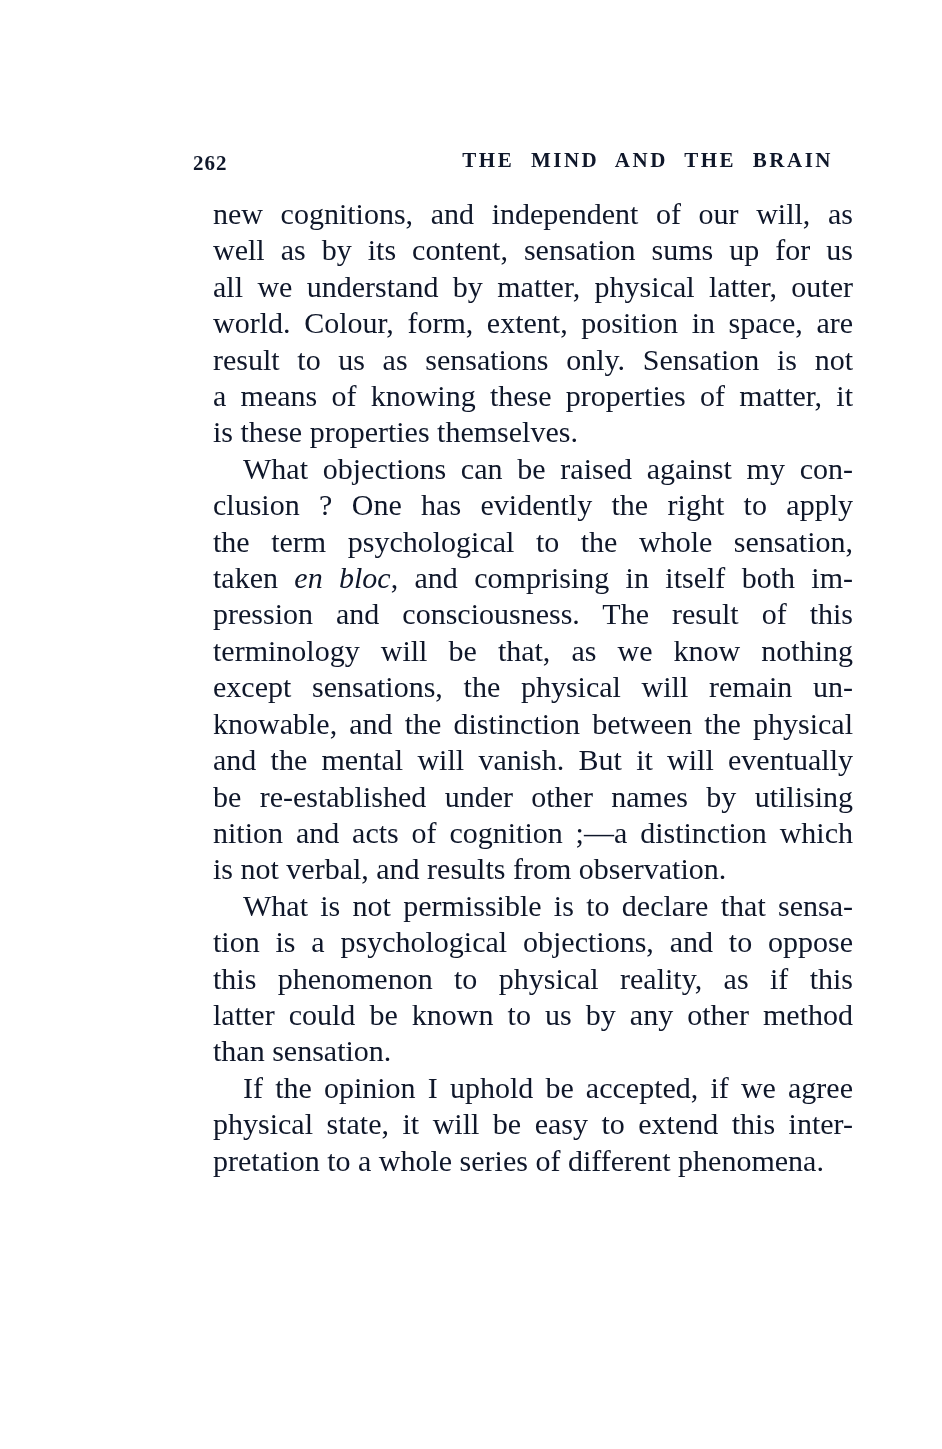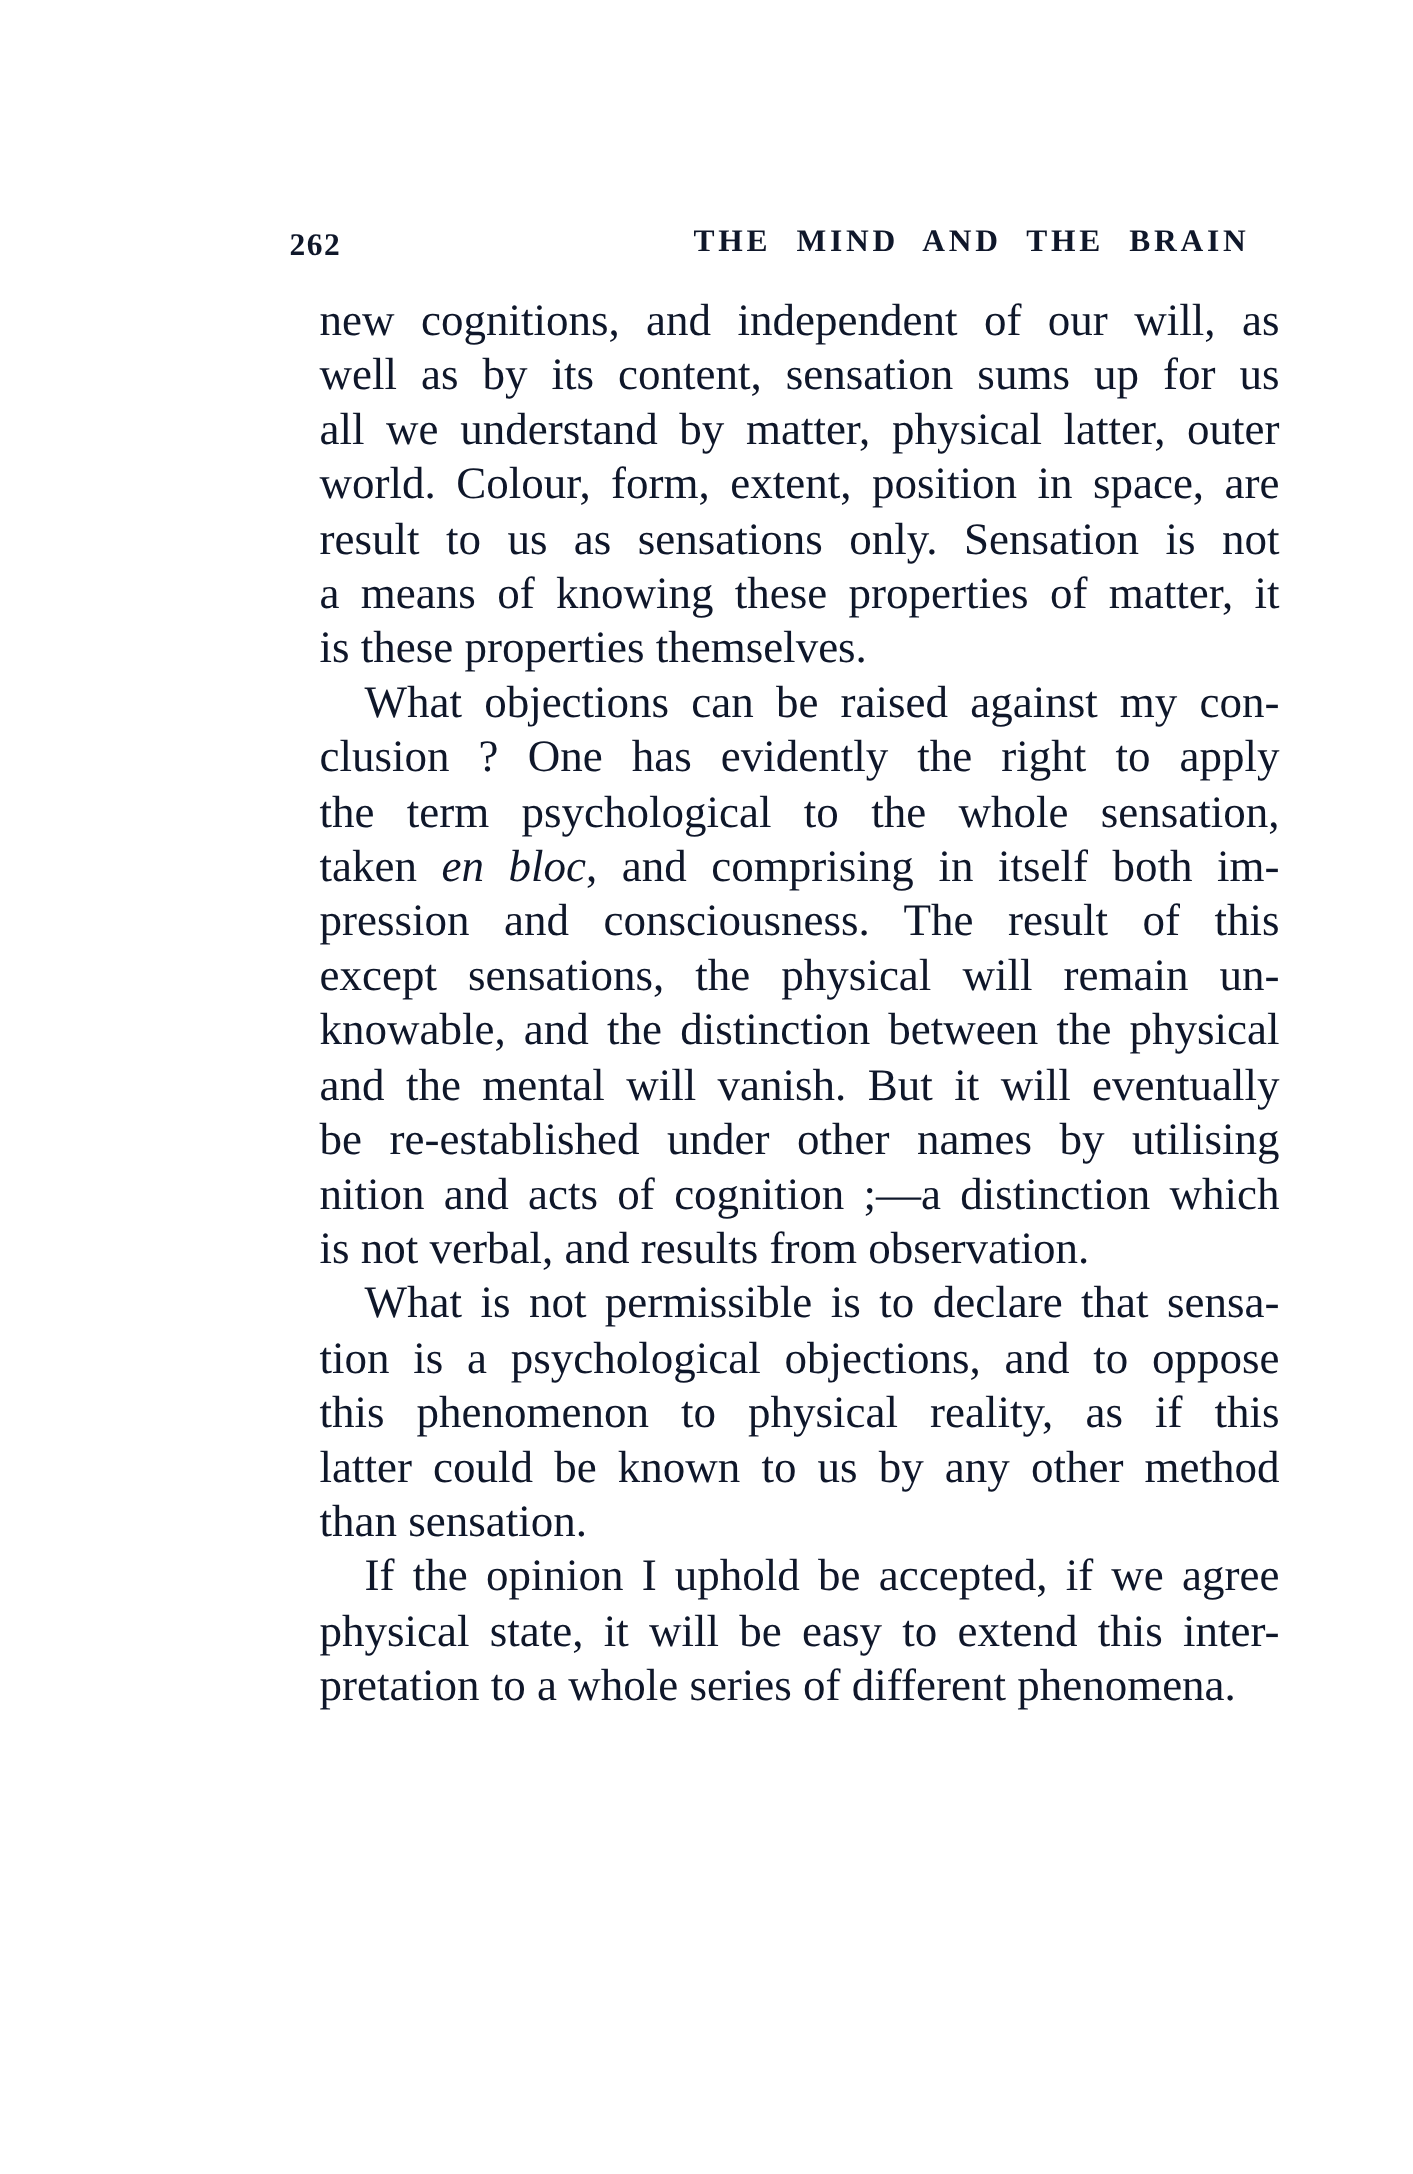--- a/index.html
+++ b/index.html
@@ -84,20 +84,21 @@
       <div class="line"><span>all we understand by matter, physical latter, outer</span></div>
       <div class="line"><span>world.  Colour, form, extent, position in space, are</span></div>
       <div class="line"><span>result to us as sensations only.  Sensation is not</span></div>
       <div class="line"><span>a means of knowing these properties of matter, it</span></div>
       <div class="line last"><span>is these properties themselves.</span></div>
       <div class="line indent"><span>What objections can be raised against my con-</span></div>
       <div class="line"><span>clusion ?  One has evidently the right to apply</span></div>
       <div class="line"><span>the term psychological to the whole sensation,</span></div>
       <div class="line"><span>taken </span><i>en bloc</i><span>, and comprising in itself both im-</span></div>
       <div class="line"><span>pression and consciousness.  The result of this</span></div>
+      <div class="line"><span>terminology will be that, as we know nothing</span></div>
       <div class="line"><span>except sensations, the physical will remain un-</span></div>
       <div class="line"><span>knowable, and the distinction between the physical</span></div>
       <div class="line"><span>and the mental will vanish.  But it will eventually</span></div>
       <div class="line"><span>be re-established under other names by utilising</span></div>
       <div class="line"><span>nition and acts of cognition ;—a distinction which</span></div>
       <div class="line last"><span>is not verbal, and results from observation.</span></div>
       <div class="line indent"><span>What is not permissible is to declare that sensa-</span></div>
       <div class="line"><span>tion is a psychological objections, and to oppose</span></div>
       <div class="line"><span>this phenomenon to physical reality, as if this</span></div>
       <div class="line"><span>latter could be known to us by any other method</span></div>

